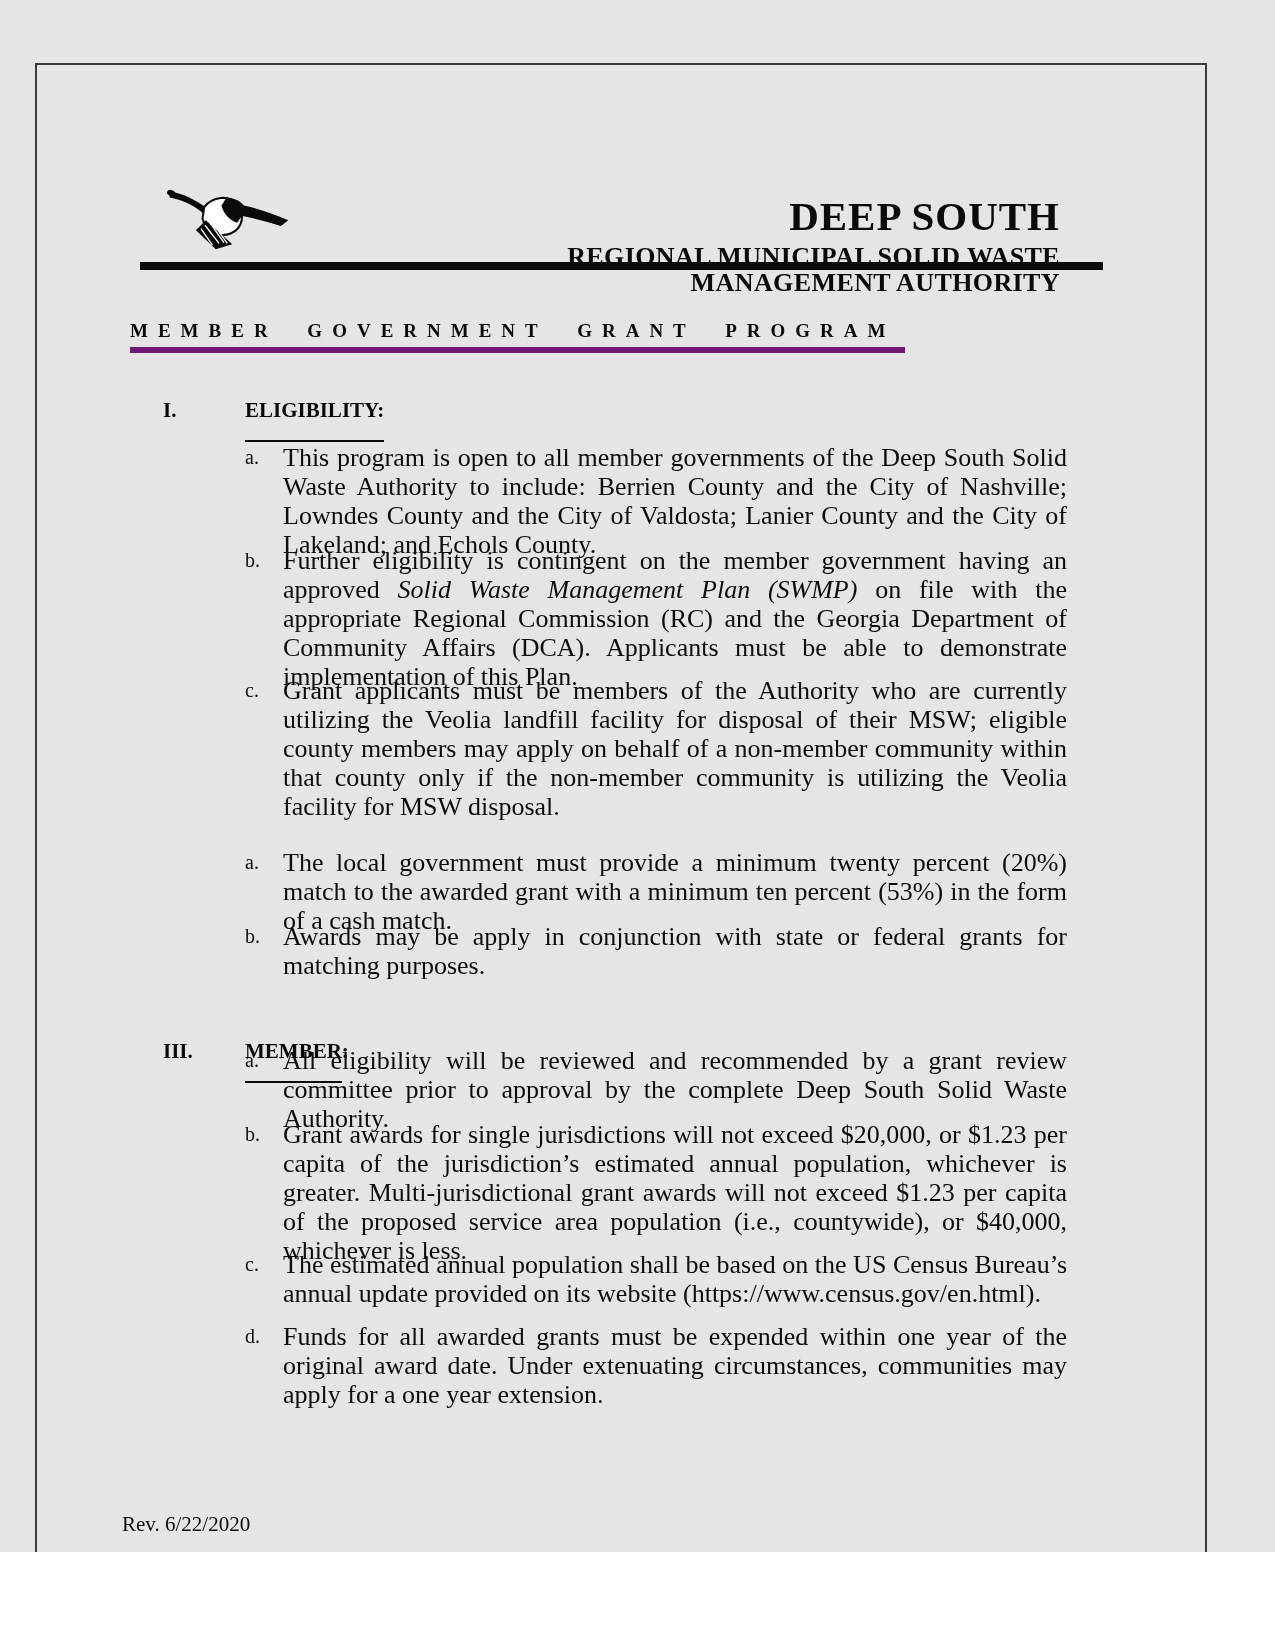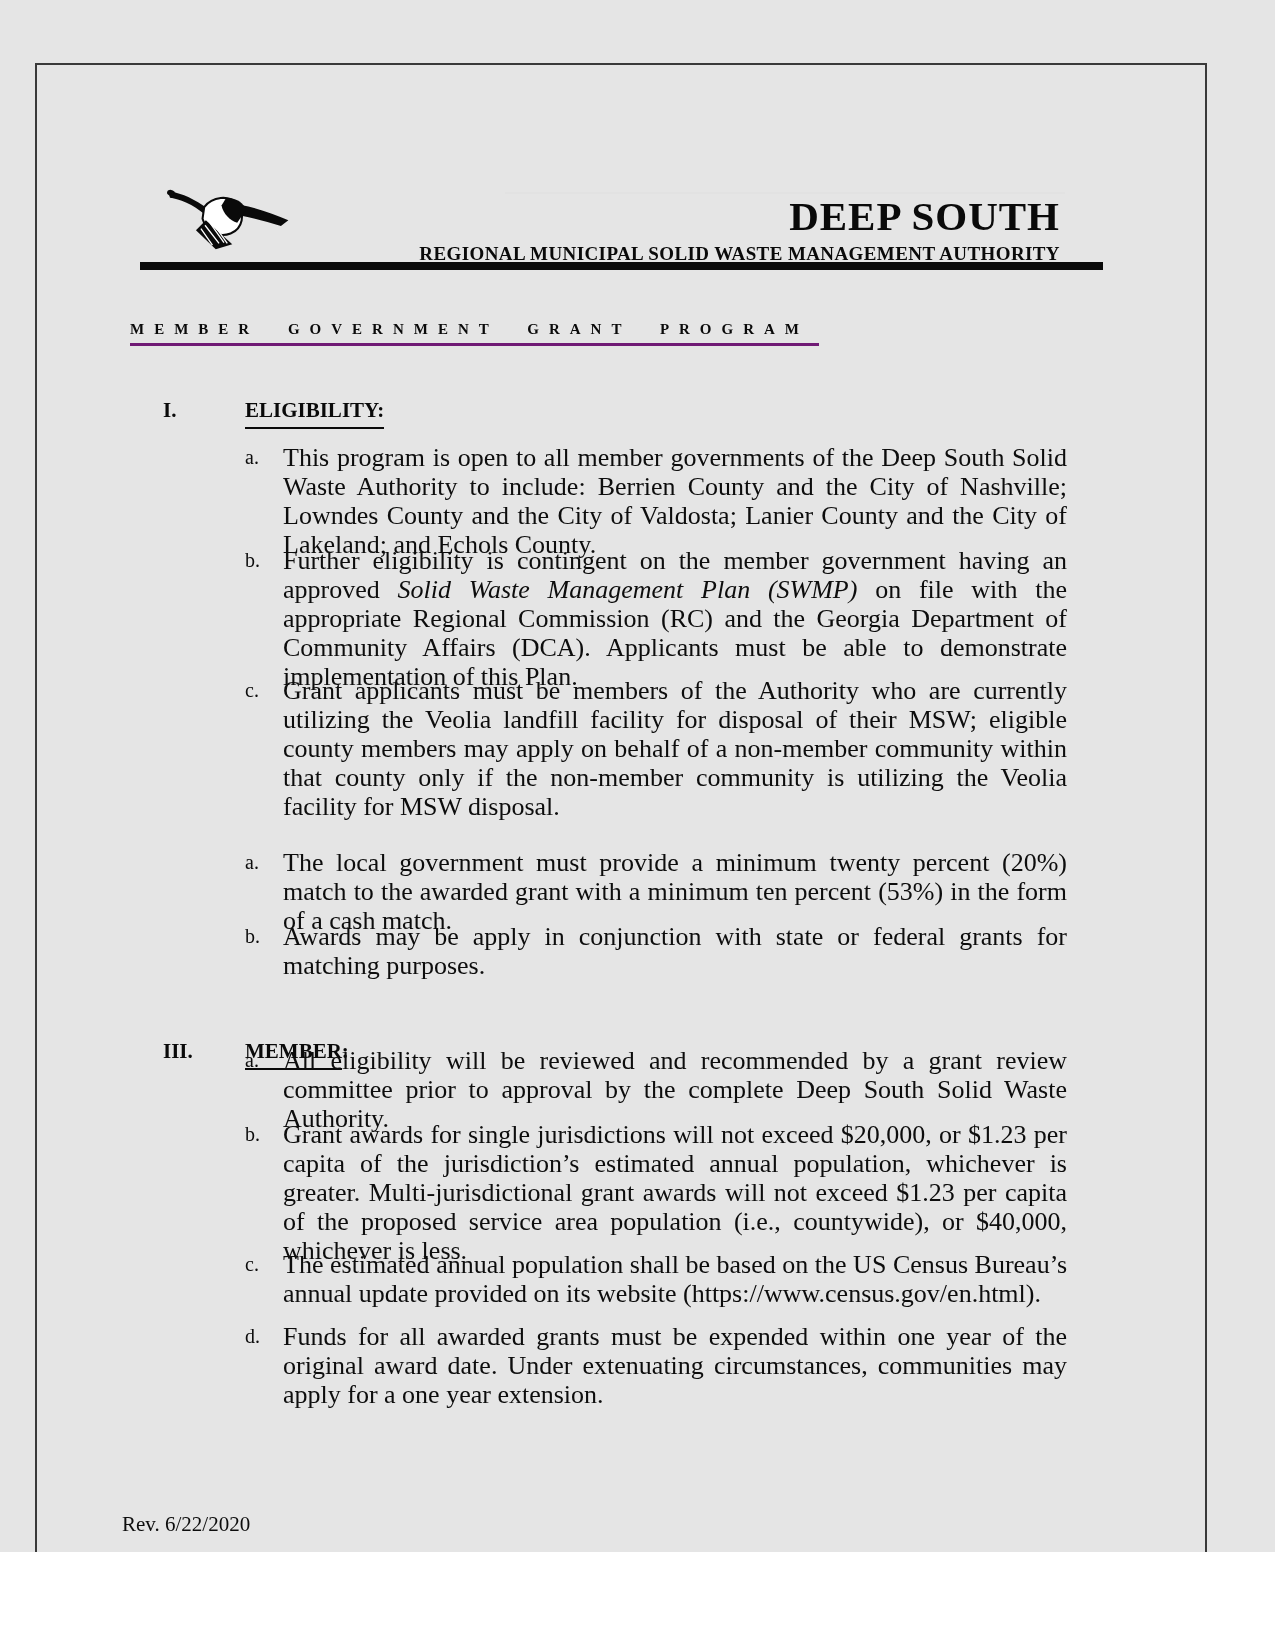--- a/index.html
+++ b/index.html
@@ -4,28 +4,28 @@
 <style>
   html,body{margin:0;padding:0;background:#ffffff;}
   .page{position:relative;width:1275px;height:1552px;background:#e5e5e5;overflow:hidden;
         font-family:Liberation Serif, serif;color:#0d0d0d;}
   .frame{position:absolute;left:35px;top:63px;width:1168px;height:1545px;
          border:2px solid #3a3a3a;}
   .scan-streak{position:absolute;left:505px;top:192px;width:560px;height:2px;background:#e2e2e2;}
   .logo{position:absolute;left:158px;top:170px;width:132px;height:80px;}
   .org-block{position:absolute;left:380px;top:196px;width:680px;text-align:right;line-height:1;}
   .org-name{font-size:41px;font-weight:bold;letter-spacing:1px;color:#0a0a0a;}
-  .org-subtitle{margin-top:7px;font-size:19px;font-weight:bold;letter-spacing:0.4px;color:#0a0a0a;}
+  .org-subtitle{margin-top:7px;font-size:26px;font-weight:bold;letter-spacing:0.4px;color:#0a0a0a;}
   .rule{position:absolute;left:140px;top:262px;width:963px;height:8px;background:#0a0a0a;}
   .doc-title{position:absolute;left:130px;top:320px;}
-  .doc-title span{display:inline-block;font-size:15px;font-weight:bold;letter-spacing:10px;
-                  word-spacing:15px;padding:0 10px 5px 0;border-bottom:3px solid #701a75;color:#0a0a0a;}
+  .doc-title span{display:inline-block;font-size:19px;font-weight:bold;letter-spacing:10px;
+                  word-spacing:15px;padding:0 10px 5px 0;border-bottom:6px solid #701a75;color:#0a0a0a;}
   .section-heading{position:absolute;left:163px;display:flex;font-size:21px;font-weight:bold;color:#0a0a0a;}
   .section-heading .numeral{width:82px;}
-  .section-heading .hline{border-bottom:2.5px solid #0a0a0a;padding-bottom:5px;text-align:right;}
+  .section-heading .hline{border-bottom:2.5px solid #0a0a0a;padding-bottom:18px;text-align:right;}
   .item{position:absolute;left:245px;width:822px;display:flex;}
   .item .letter{width:38px;flex:0 0 38px;font-size:20px;line-height:29px;}
   .item .ptext{width:784px;font-size:26px;line-height:29px;text-align:justify;text-align-last:left;}
   .rev{position:absolute;left:122px;top:1512px;font-size:21px;}
   .it{font-style:italic;}
 </style>
 </head>
 <body>
 
 <div class="page">

